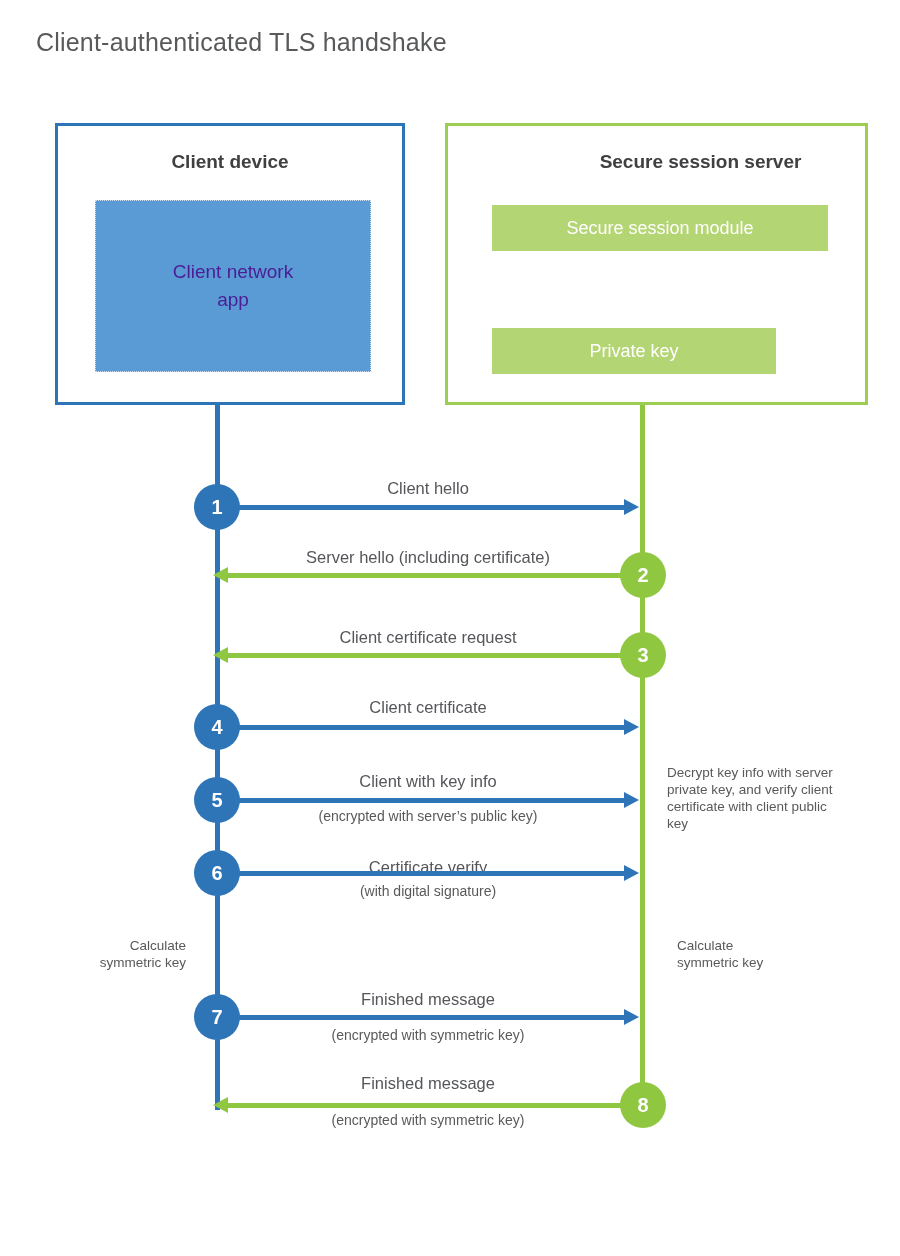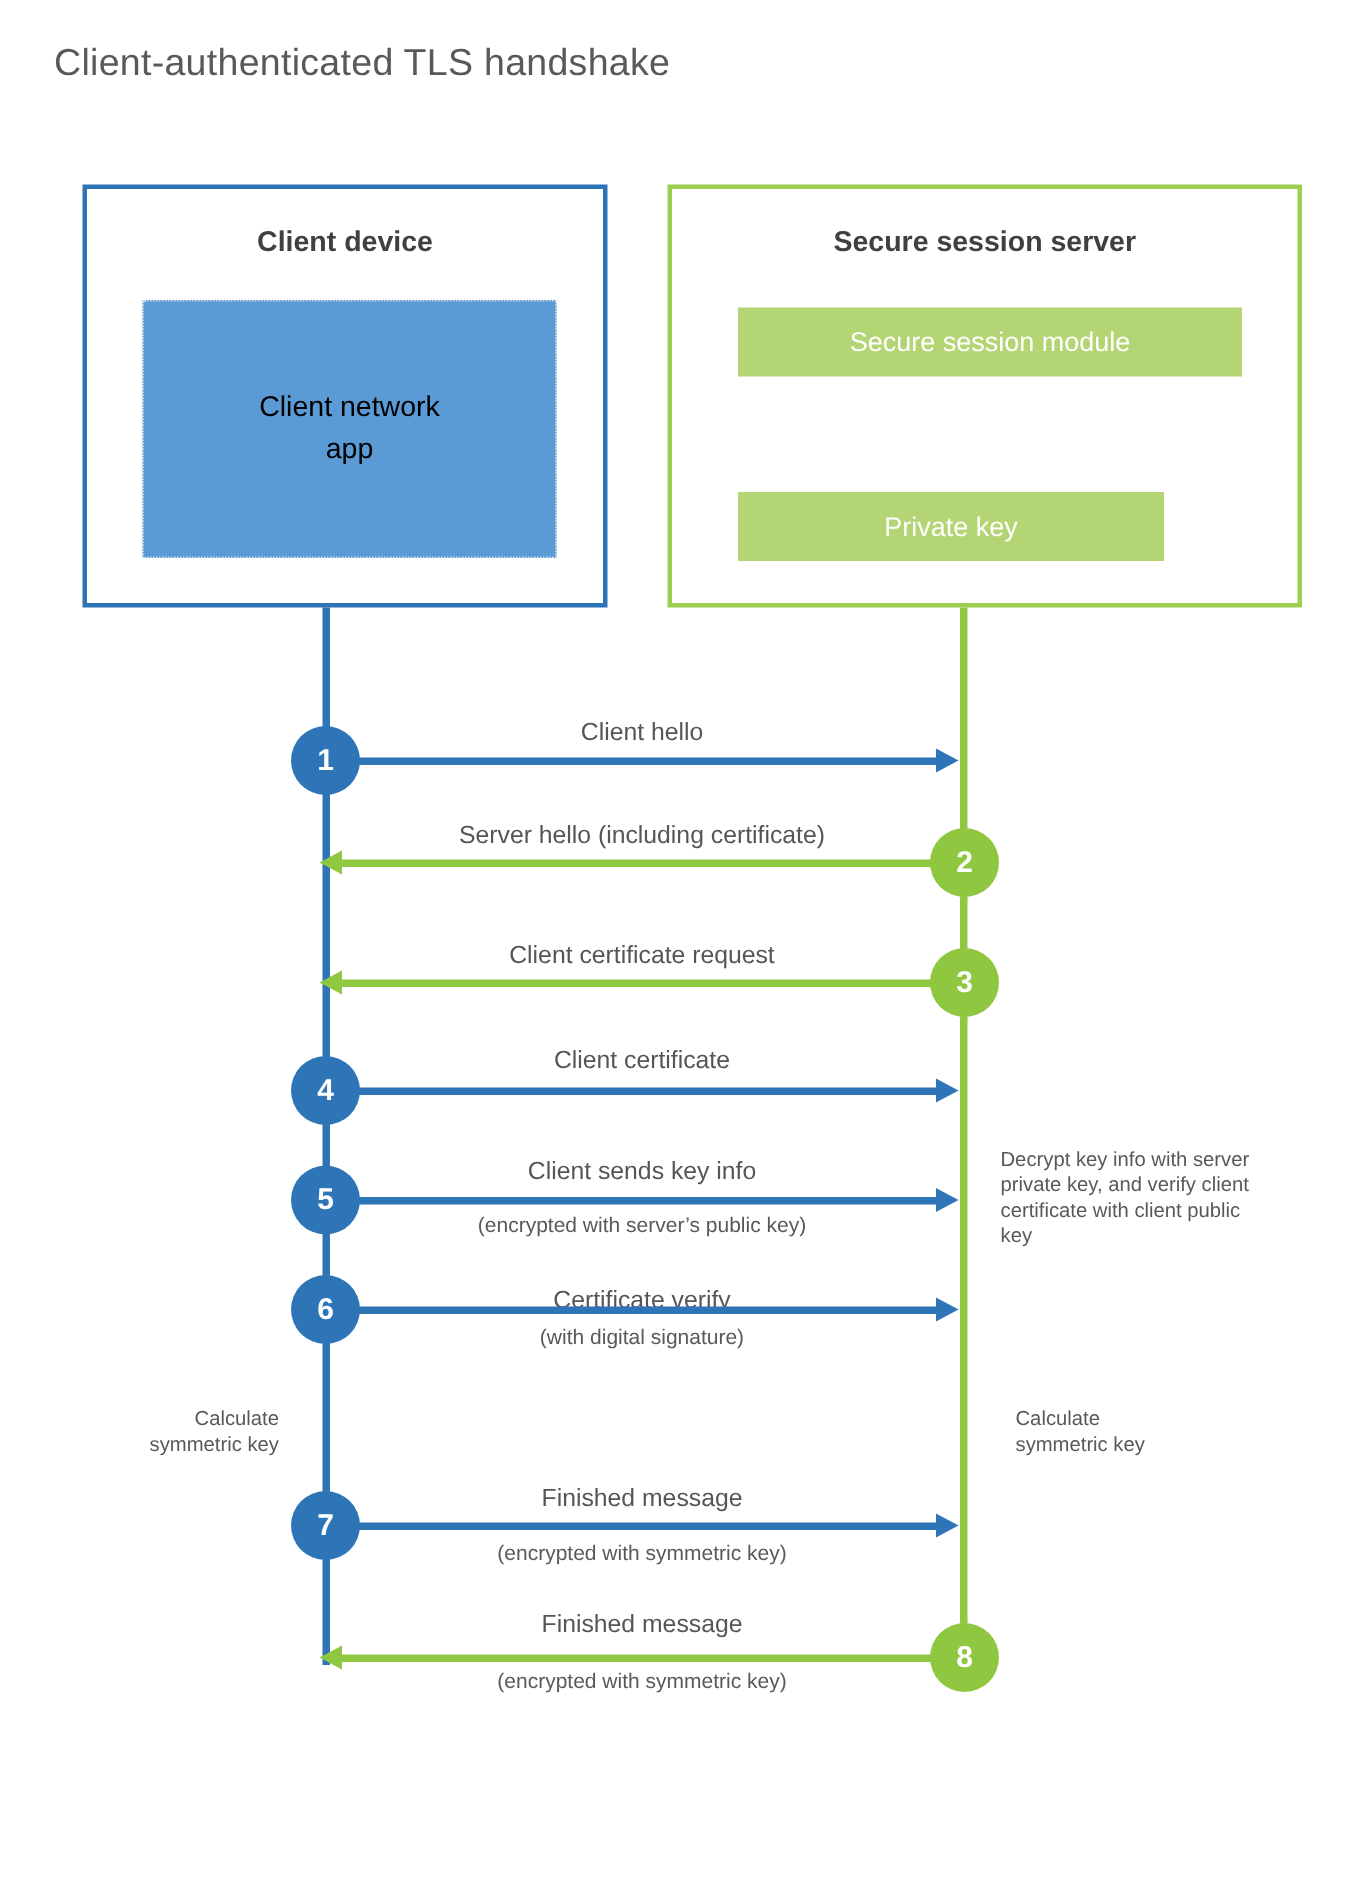--- a/index.html
+++ b/index.html
@@ -17,21 +17,21 @@
 
   
   .actor-box { border-style: solid; border-width: 3px; background: #ffffff; margin-left: 15px; }
   .actor-box.blue  { border-color: #2e75b8; }
   .actor-box.green { border-color: #9cce52; }
   .actor-title {
     width: 100%; text-align: center; font-size: 19px; font-weight: bold;
     color: #404042; top: 25px;
   }
   .client-app {
-    background: #5b9bd5; border: 1px dotted #cfe0f0; color: #000000;
+    background: #5b9bd5; border: 1px dotted #cfe0f0; color: #4c1d95;
     font-size: 19px; display: flex; align-items: center; justify-content: center;
     text-align: center;
   }
   .client-app span { max-width: 150px; display: inline-block; line-height: 1.45; }
   .server-module {
     background: #b4d573; color: #ffffff; font-size: 18px;
     text-align: center; line-height: 46px; height: 46px;
   }
 
   
@@ -71,21 +71,21 @@
 
 <div class="abs page-title">Client-authenticated TLS handshake</div>
 
 <div class="abs actor-box blue" style="left:40px; top:123px; width:350px; height:282px;">
   <div class="abs actor-title">Client device</div>
   <div class="abs client-app" style="left:37px; top:74px; width:276px; height:172px;">
     <span>Client network app</span>
   </div>
 </div>
 
-<div class="abs actor-box green" style="left:430px; top:123px; width:423px; height:282px;">
+<div class="abs actor-box green" style="left:430px; top:123px; width:423px; height:282px;padding-left:44px;">
   <div class="abs actor-title">Secure session server</div>
   <div class="abs server-module" style="left:44px; top:79px; width:336px;">Secure session module</div>
   <div class="abs server-module" style="left:44px; top:202px; width:284px;">Private key</div>
 </div>
 
 <div class="abs lifeline blue" style="left:215px; top:405px; height:705px;"></div>
 <div class="abs lifeline green" style="left:640px; top:405px; height:701px;"></div>
 
 <div class="abs msg-label" style="top:479px;">Client hello</div>
 <div class="abs shaft blue" style="left:217px; top:505px; width:407px;"></div>
@@ -100,21 +100,21 @@
 <div class="abs msg-label" style="top:628px;">Client certificate request</div>
 <div class="abs shaft green" style="left:228px; top:653px; width:415px;"></div>
 <div class="abs head left green" style="left:213px; top:647px;"></div>
 <div class="abs step-circle green" style="left:620px; top:632px;">3</div>
 
 <div class="abs msg-label" style="top:698px;">Client certificate</div>
 <div class="abs shaft blue" style="left:217px; top:725px; width:407px;"></div>
 <div class="abs head right blue" style="left:624px; top:719px;"></div>
 <div class="abs step-circle blue" style="left:194px; top:704px;">4</div>
 
-<div class="abs msg-label" style="top:772px;">Client sends key info</div>
+<div class="abs msg-label" style="top:772px;">Client with key info</div>
 <div class="abs shaft blue" style="left:217px; top:798px; width:407px;"></div>
 <div class="abs head right blue" style="left:624px; top:792px;"></div>
 <div class="abs step-circle blue" style="left:194px; top:777px;">5</div>
 <div class="abs msg-sub" style="top:808px;">(encrypted with server’s public key)</div>
 
 <div class="abs side-note" style="left:667px; top:764px; width:168px; text-align:left;">Decrypt key info with server private key, and verify client certificate with client public key</div>
 
 <div class="abs msg-label" style="top:858px;">Certificate verify</div>
 <div class="abs shaft blue" style="left:217px; top:871px; width:407px;"></div>
 <div class="abs head right blue" style="left:624px; top:865px;"></div>

